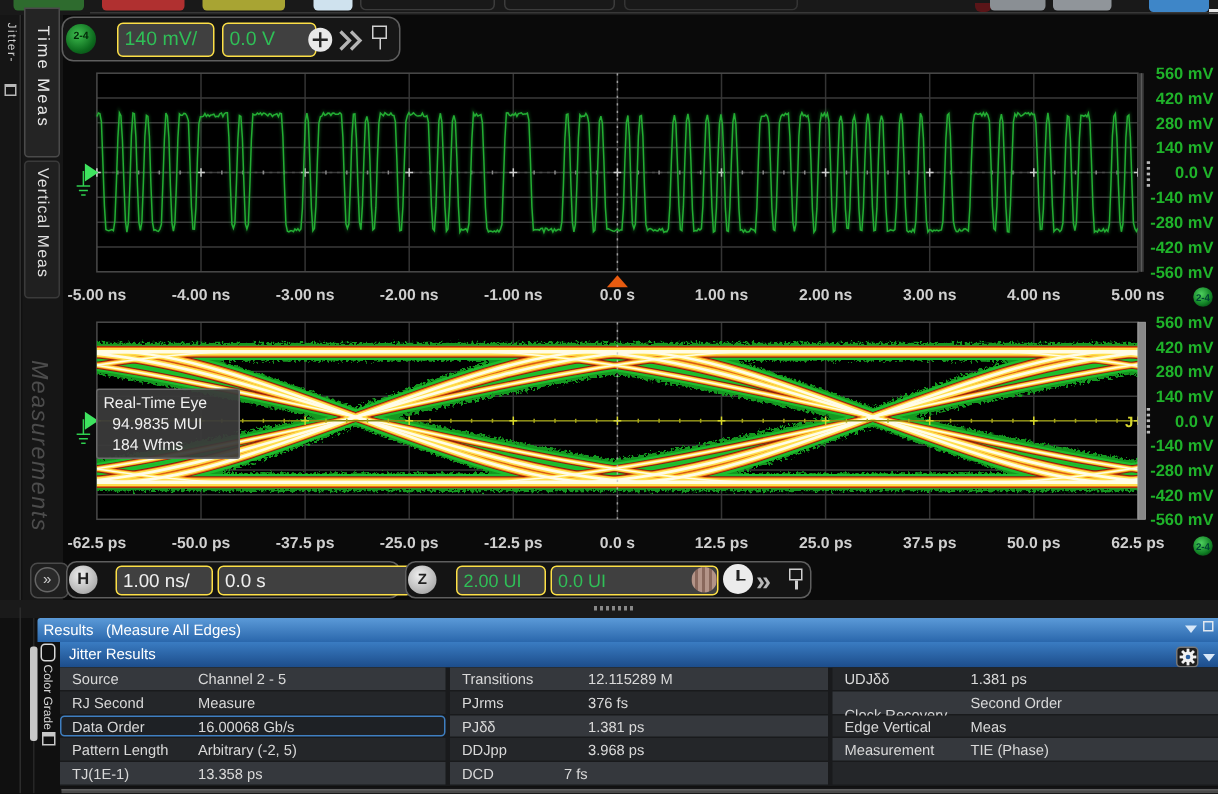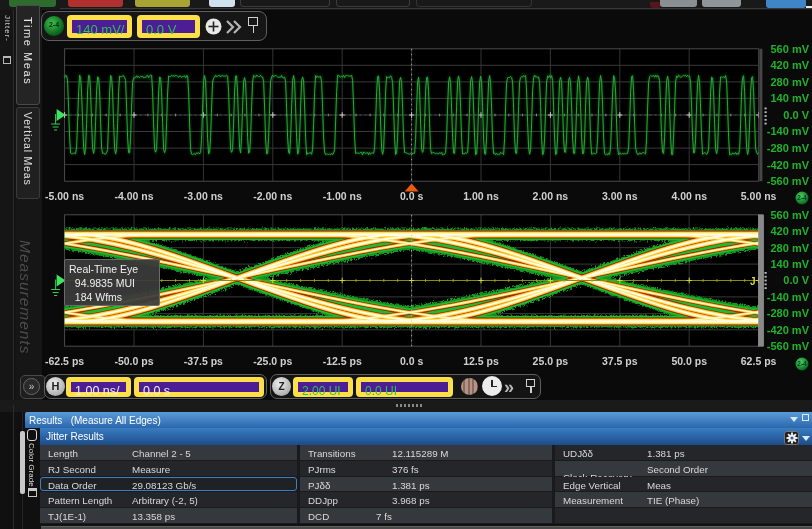--- a/index.html
+++ b/index.html
@@ -1,17 +1,17 @@
 <!DOCTYPE html>
 <html><head><meta charset="utf-8"><style>
 * { margin:0; padding:0; box-sizing:border-box; }
 body { width:812px; height:529px; background:#101010; font-family:"Liberation Sans", sans-serif; position:relative; overflow:hidden; }
 .abs { position:absolute; }
 .rot { transform-origin:0 0; transform:rotate(90deg); white-space:nowrap; }
-.fld { position:absolute; background:#4c1d95; border:5px solid #fde047; border-radius:4px; }
+.fld { position:absolute; background:#404040; border:1px solid #fde047; border-radius:4px;margin-left:11px; }
 .fld span { position:absolute; left:4px; top:2px; font-size:13px; }
 </style></head>
 <body>
 
 <div class="abs" style="left:42px;top:10px;width:770px;height:395px;background:#0a0a0a"></div>
 
 <div class="abs" style="left:0;top:0;width:7px;height:6px;background:#9aa0a6"></div>
 <div class="abs" style="left:0;top:0;width:812px;height:10px;background:#191919"></div>
 <div class="abs" style="left:9px;top:0;width:47px;height:7px;background:#2e6b2e;border-radius:0 0 3px 3px"></div>
 <div class="abs" style="left:68px;top:0;width:55px;height:7px;background:#b03030;border-radius:0 0 3px 3px"></div>
@@ -538,21 +538,21 @@
     <span style="color:#efefef;font-size:12.5px">1.00 ns/</span>
   </div>
 <div class="fld" style="left:134px;top:377px;width:130px;height:20px">
     <span style="color:#efefef;font-size:12.5px">0.0 s</span>
   </div>
 <div class="abs" style="left:270px;top:374px;width:271px;height:25px;background:#141414;border:1.5px solid #5f5f5f;border-radius:7px"></div>
 <div class="abs" style="left:272px;top:377px;width:19px;height:19px;border-radius:50%;background:radial-gradient(circle at 40% 35%, #f0f0f0, #b0b0b0 70%, #888);color:#222;text-align:center;font-size:10px;line-height:19px;font-weight:bold">Z</div>
 <div class="fld" style="left:293px;top:377px;width:60px;height:20px">
     <span style="color:#2fbf57;font-size:12px">2.00 UI</span>
   </div>
-<div class="fld" style="left:356px;top:377px;width:97px;height:20px">
+<div class="fld" style="left:356px;top:377px;width:112px;height:20px">
     <span style="color:#2fbf57;font-size:12px">0.0 UI</span>
   </div>
 <div class="abs" style="left:461px;top:378px;width:17px;height:17px;border-radius:50%;background:repeating-linear-gradient(90deg,#b49488 0 2.5px,#8a685c 2.5px 4.5px)"></div>
 <div class="abs" style="left:482px;top:376px;width:20px;height:20px;border-radius:50%;background:#ececec"></div>
 <div class="abs" style="left:491px;top:380px;width:1.5px;height:7px;background:#222"></div>
 <div class="abs" style="left:491px;top:385.5px;width:6px;height:1.5px;background:#222"></div>
 <div class="abs" style="left:504px;top:377px;font-size:18px;color:#b8b8b8;font-weight:bold">»</div>
 <div class="abs" style="left:526px;top:379px;width:9px;height:8px;border:1.5px solid #d0d0d0"></div>
 <div class="abs" style="left:530px;top:387px;width:1.5px;height:6px;background:#d0d0d0"></div>
 
@@ -576,28 +576,28 @@
         <line x1="2.4" y1="2.4" x2="11.6" y2="11.6"></line>
         <line x1="11.6" y1="2.4" x2="2.4" y2="11.6"></line>
       </g>
     </g>
     <circle cx="7" cy="7" r="1.8" fill="#2a5fa0"></circle>
   </svg>
 <div class="abs" style="left:802px;top:436px;width:0;height:0;border-left:4px solid transparent;border-right:4px solid transparent;border-top:5px solid #d8e8f8"></div>
 
 <div class="abs" style="left:40px;top:445.2px;width:772px;height:79px;background:#191a1c" id="tbl"></div>
 <div class="abs" style="left:40px;top:445.2px;width:257px;height:14.8px;background:#35383d;"></div>
-<div class="abs" style="left:48px;top:448.3px;font-size:9.8px;color:#d9d9d9">Length</div>
+<div class="abs" style="left:48px;top:448.3px;font-size:9.8px;color:#d9d9d9">Source</div>
 <div class="abs" style="left:132px;top:448.3px;font-size:9.8px;color:#d9d9d9">Channel 2 - 5</div>
 <div class="abs" style="left:40px;top:460.9px;width:257px;height:14.8px;background:#242629;"></div>
 <div class="abs" style="left:48px;top:464.0px;font-size:9.8px;color:#d9d9d9">RJ Second</div>
 <div class="abs" style="left:132px;top:464.0px;font-size:9.8px;color:#d9d9d9">Measure</div>
 <div class="abs" style="left:40px;top:476.6px;width:257px;height:14.8px;background:#1e2125;border:1px solid #3f7fc1;border-radius:3px;"></div>
 <div class="abs" style="left:48px;top:479.7px;font-size:9.8px;color:#d9d9d9">Data Order</div>
-<div class="abs" style="left:132px;top:479.7px;font-size:9.8px;color:#d9d9d9">29.08123 Gb/s</div>
+<div class="abs" style="left:132px;top:479.7px;font-size:9.8px;color:#d9d9d9">16.00068 Gb/s</div>
 <div class="abs" style="left:40px;top:492.3px;width:257px;height:14.8px;background:#242629;"></div>
 <div class="abs" style="left:48px;top:495.4px;font-size:9.8px;color:#d9d9d9">Pattern Length</div>
 <div class="abs" style="left:132px;top:495.4px;font-size:9.8px;color:#d9d9d9">Arbitrary (-2, 5)</div>
 <div class="abs" style="left:40px;top:508.0px;width:257px;height:14.8px;background:#35383d;"></div>
 <div class="abs" style="left:48px;top:511.1px;font-size:9.8px;color:#d9d9d9">TJ(1E-1)</div>
 <div class="abs" style="left:132px;top:511.1px;font-size:9.8px;color:#d9d9d9">13.358 ps</div>
 <div class="abs" style="left:300px;top:445.2px;width:252px;height:14.8px;background:#35383d;"></div>
 <div class="abs" style="left:308px;top:448.3px;font-size:9.8px;color:#d9d9d9">Transitions</div>
 <div class="abs" style="left:392px;top:448.3px;font-size:9.8px;color:#d9d9d9">12.115289 M</div>
 <div class="abs" style="left:300px;top:460.9px;width:252px;height:14.8px;background:#242629;"></div>

